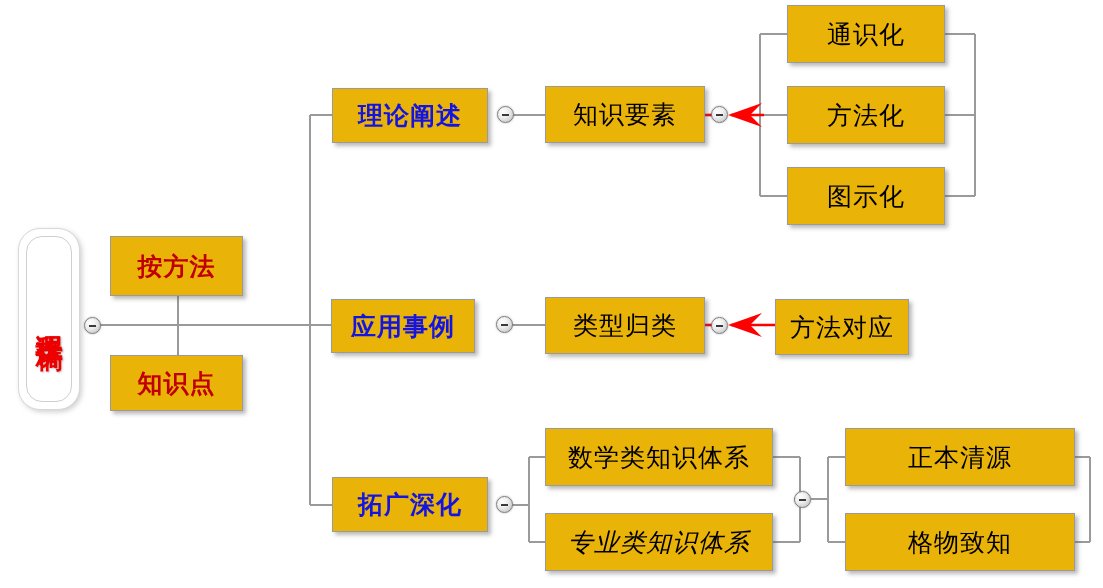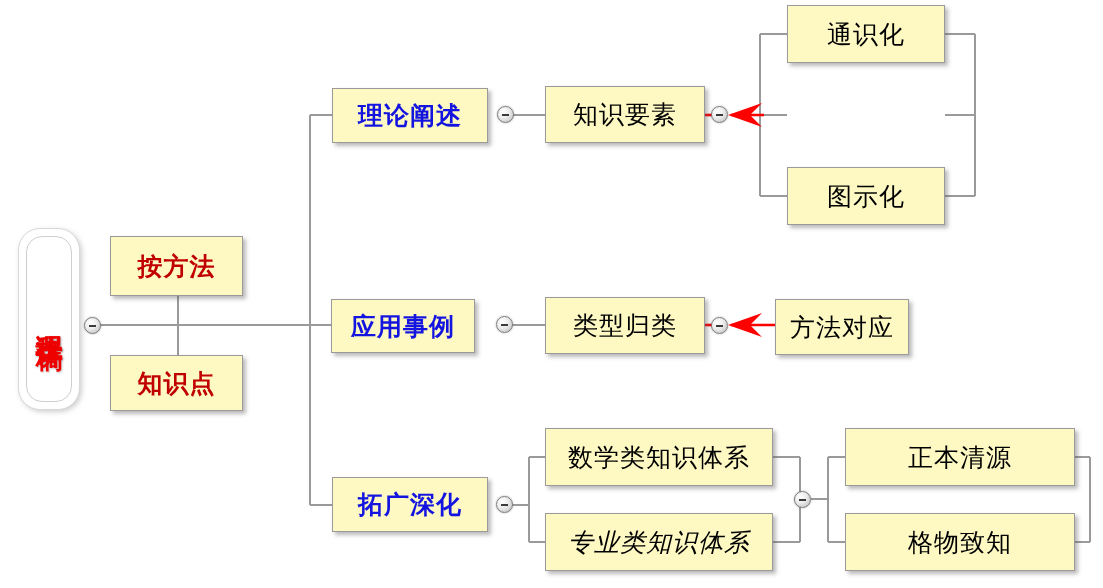--- a/index.html
+++ b/index.html
@@ -24,21 +24,21 @@
     top: 0;
     width: 1103px;
     height: 588px;
     pointer-events: none;
   }
 
   
   .node {
     position: absolute;
     box-sizing: border-box;
-    background: #fef9c3;
+    background: #eab308;
     border: 1px solid #9a9a9a;
     box-shadow: 3px 3px 4px rgba(90,90,90,0.42);
     display: flex;
     align-items: center;
     justify-content: center;
     text-align: center;
     line-height: 1;
     white-space: nowrap;
     z-index: 4;
   }
@@ -192,20 +192,23 @@
   <div class="dot" style="left:497px; top:106px;"></div>
 
   <div class="node black" style="left:545px; top:86px; width:160px; height:57px;">
     <span class="txt">知识要素</span>
   </div>
   <div class="dot" style="left:711px; top:106px;"></div>
 
   <div class="node black" style="left:787px; top:5px; width:158px; height:58px;">
     <span class="txt">通识化</span>
   </div>
+  <div class="node black" style="left:787px; top:86px; width:158px; height:58px;">
+    <span class="txt">方法化</span>
+  </div>
   <div class="node black" style="left:787px; top:167px; width:158px; height:58px;">
     <span class="txt">图示化</span>
   </div>
 
   <div class="node blue" style="left:331px; top:299px; width:144px; height:54px;">
     <span class="txt">应用事例</span>
   </div>
   <div class="dot" style="left:496px; top:316px;"></div>
 
   <div class="node black" style="left:545px; top:297px; width:160px; height:57px;">

